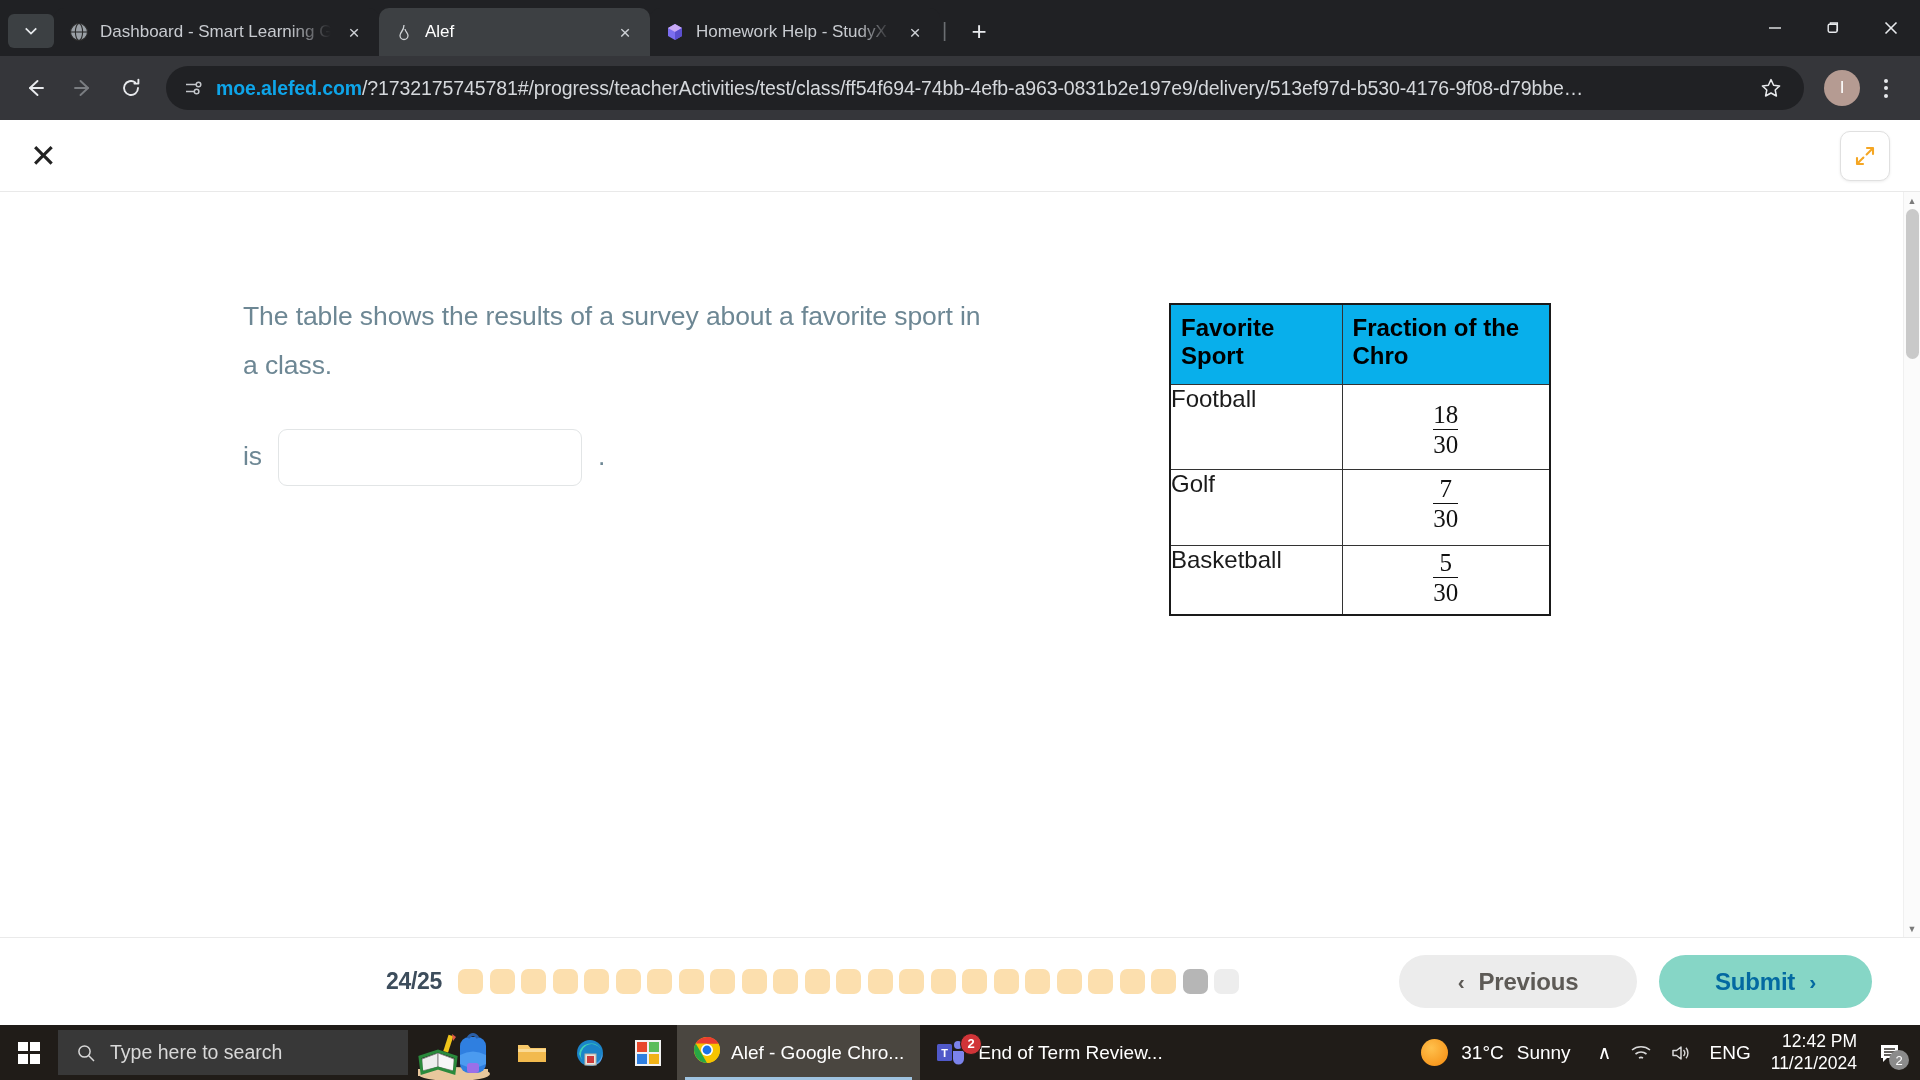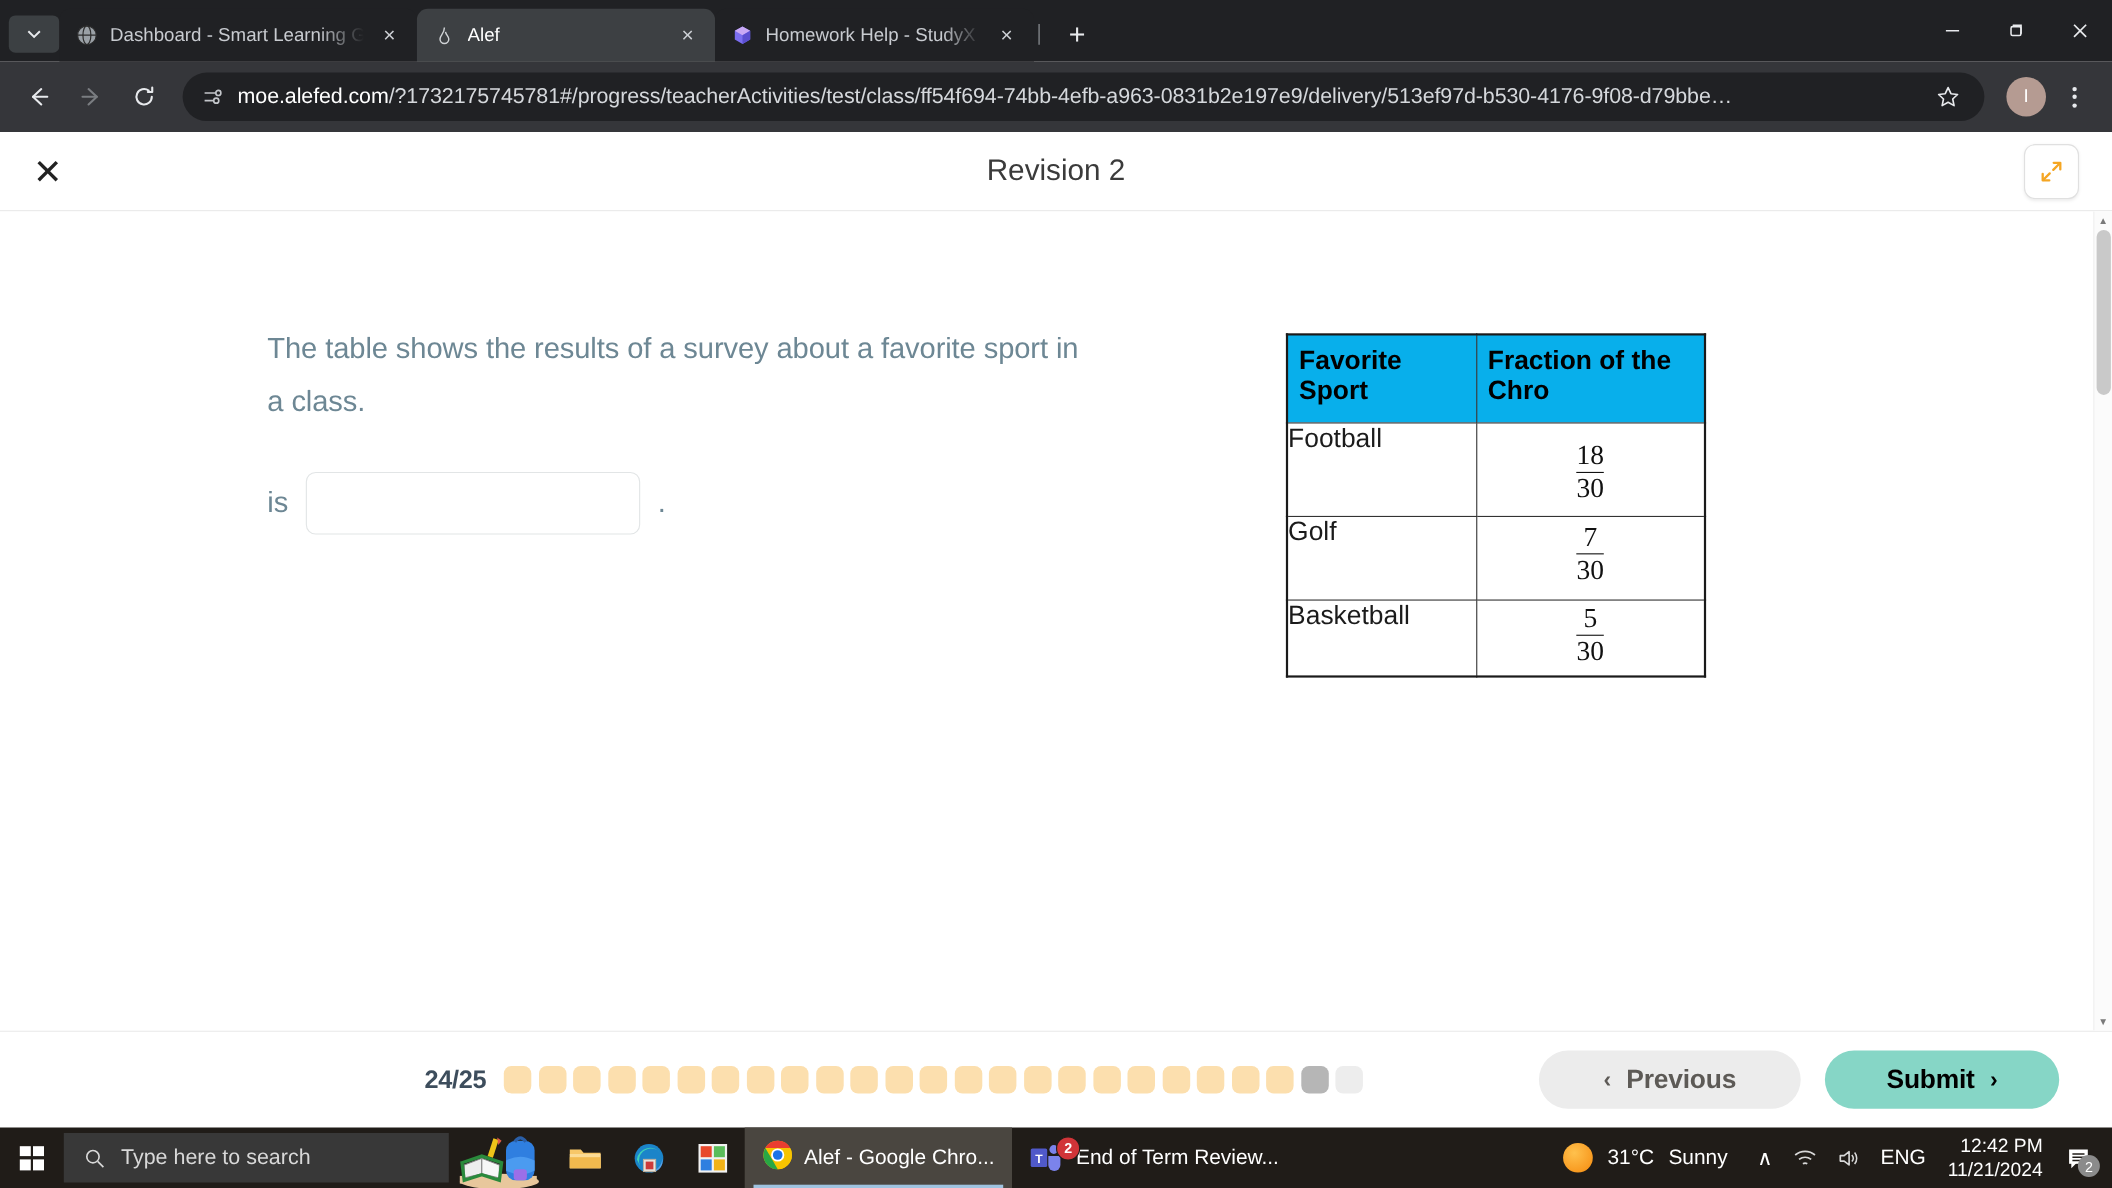--- a/index.html
+++ b/index.html
@@ -54,21 +54,21 @@
   .omnibox {
     flex:1; height:44px; background:#202124; border-radius:22px; display:flex;
     align-items:center; padding:0 16px; gap:12px; margin-left:8px; margin-right:8px;
     min-width:0;
   }
   .omnibox-icon { width:22px; height:22px; flex:none; color:#c3c6ca; display:flex; align-items:center; justify-content:center; }
   .omnibox-url {
     flex:1; font-size:19.5px; color:#d5d8dc; white-space:nowrap; overflow:hidden;
     letter-spacing:-0.1px;
   }
-  .omnibox-url b { color:#ffffff; font-weight:400;margin-top:48px; }
+  .omnibox-url b { color:#0ea5e9; font-weight:700;margin-top:48px; }
   .star-btn { width:34px; height:34px; display:flex; align-items:center; justify-content:center; color:#e8eaed; flex:none; }
   .profile-pill { width:36px; height:36px; border-radius:50%; background:#b59b92; color:#fff;
                   display:flex; align-items:center; justify-content:center; font-size:17px; flex:none; margin-left:6px;}
   .menu-dots { width:40px; height:40px; display:flex; flex-direction:column; gap:3.5px; align-items:center;
                justify-content:center; flex:none; }
   .menu-dots i { width:4px; height:4px; border-radius:50%; background:#e8eaed; display:block; }
 
   
   .page { flex:1; background:#fff; display:flex; flex-direction:column; position:relative; }
 
@@ -154,21 +154,21 @@
   .dots { display:flex; gap:6.5px; align-items:center; }
   .dot { width:25px; height:25px; border-radius:7px; background:#fcdfae; }
   .dot.current { background:#b6b6b6; }
   .dot.empty { background:#ededed; }
   .footer-actions { margin-left:auto; display:flex; align-items:center; gap:22px; }
   .btn {
     height:53px; border-radius:27px; display:flex; align-items:center; justify-content:center;
     gap:14px; font-size:24px; font-weight:bold; padding:0 36px; letter-spacing:-0.2px;
   }
   .btn-prev { background:#ececec; color:#5d5a56; min-width:238px; }
-  .btn-submit { background:#86D6C6; color:#000000; min-width:213px; }
+  .btn-submit { background:#86D6C6; color:#0369a1; min-width:213px; }
   .chev { font-size:21px; font-weight:bold; }
 
   
   .taskbar {
     height:55px; background:#201c18; display:flex; align-items:center; color:#fff;
     font-size:19px; position:relative;
   }
   .start-btn { width:58px; height:55px; display:flex; align-items:center; justify-content:center; }
   .win-logo { width:22px; height:22px; display:grid; grid-template-columns:1fr 1fr; grid-template-rows:1fr 1fr; gap:2.5px; }
   .win-logo i { background:#fff; display:block; }
@@ -316,21 +316,20 @@
       <i></i>
       <i></i>
       <i></i>
     </div>
   </div>
 
   <div class="page">
 
     <div class="app-header">
       <div class="close-x">✕</div>
-      <div class="app-title">Revision 2</div>
       <div class="expand-btn">
         <svg width="22" height="22" viewBox="0 0 22 22">
           <path d="M13 3 H19 V9" fill="none" stroke="#f5a623" stroke-width="2.1" stroke-linecap="round" stroke-linejoin="round"></path>
           <path d="M9 19 H3 V13" fill="none" stroke="#f5a623" stroke-width="2.1" stroke-linecap="round" stroke-linejoin="round"></path>
           <line x1="18.6" y1="3.4" x2="12.6" y2="9.4" stroke="#f5a623" stroke-width="2.1" stroke-linecap="round"></line>
           <line x1="3.4" y1="18.6" x2="9.4" y2="12.6" stroke="#f5a623" stroke-width="2.1" stroke-linecap="round"></line>
         </svg>
       </div>
     </div>
 

